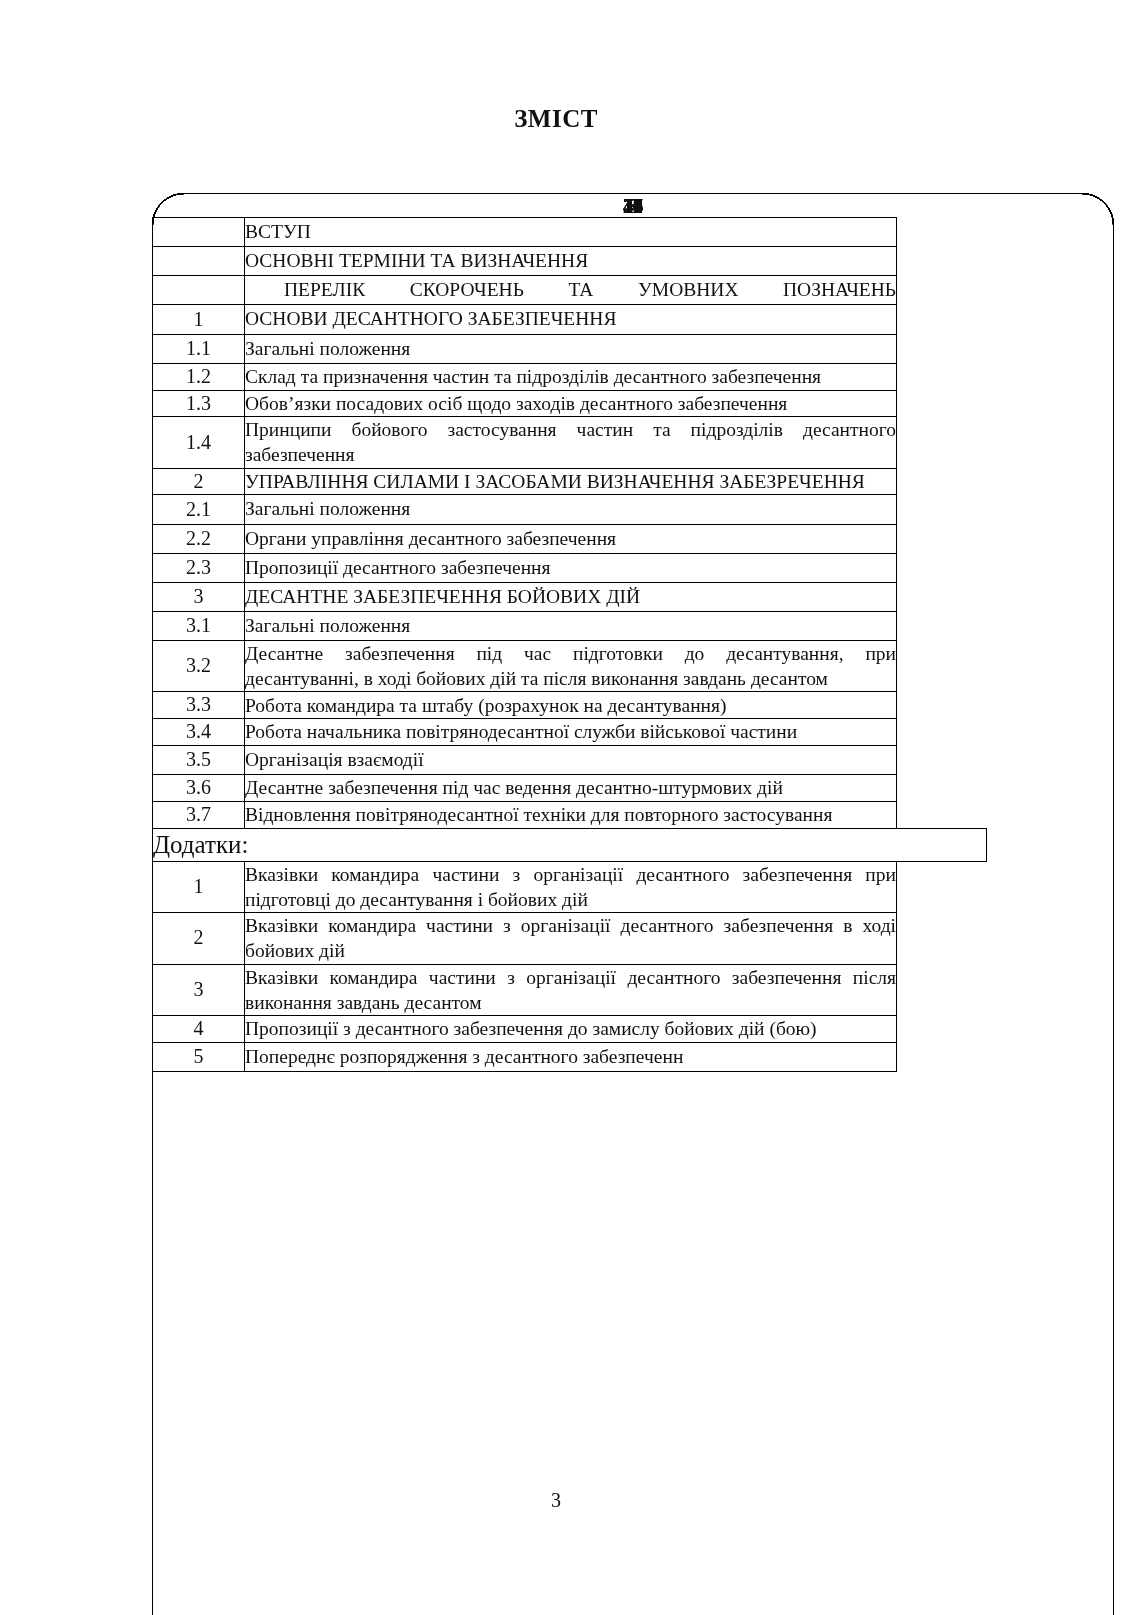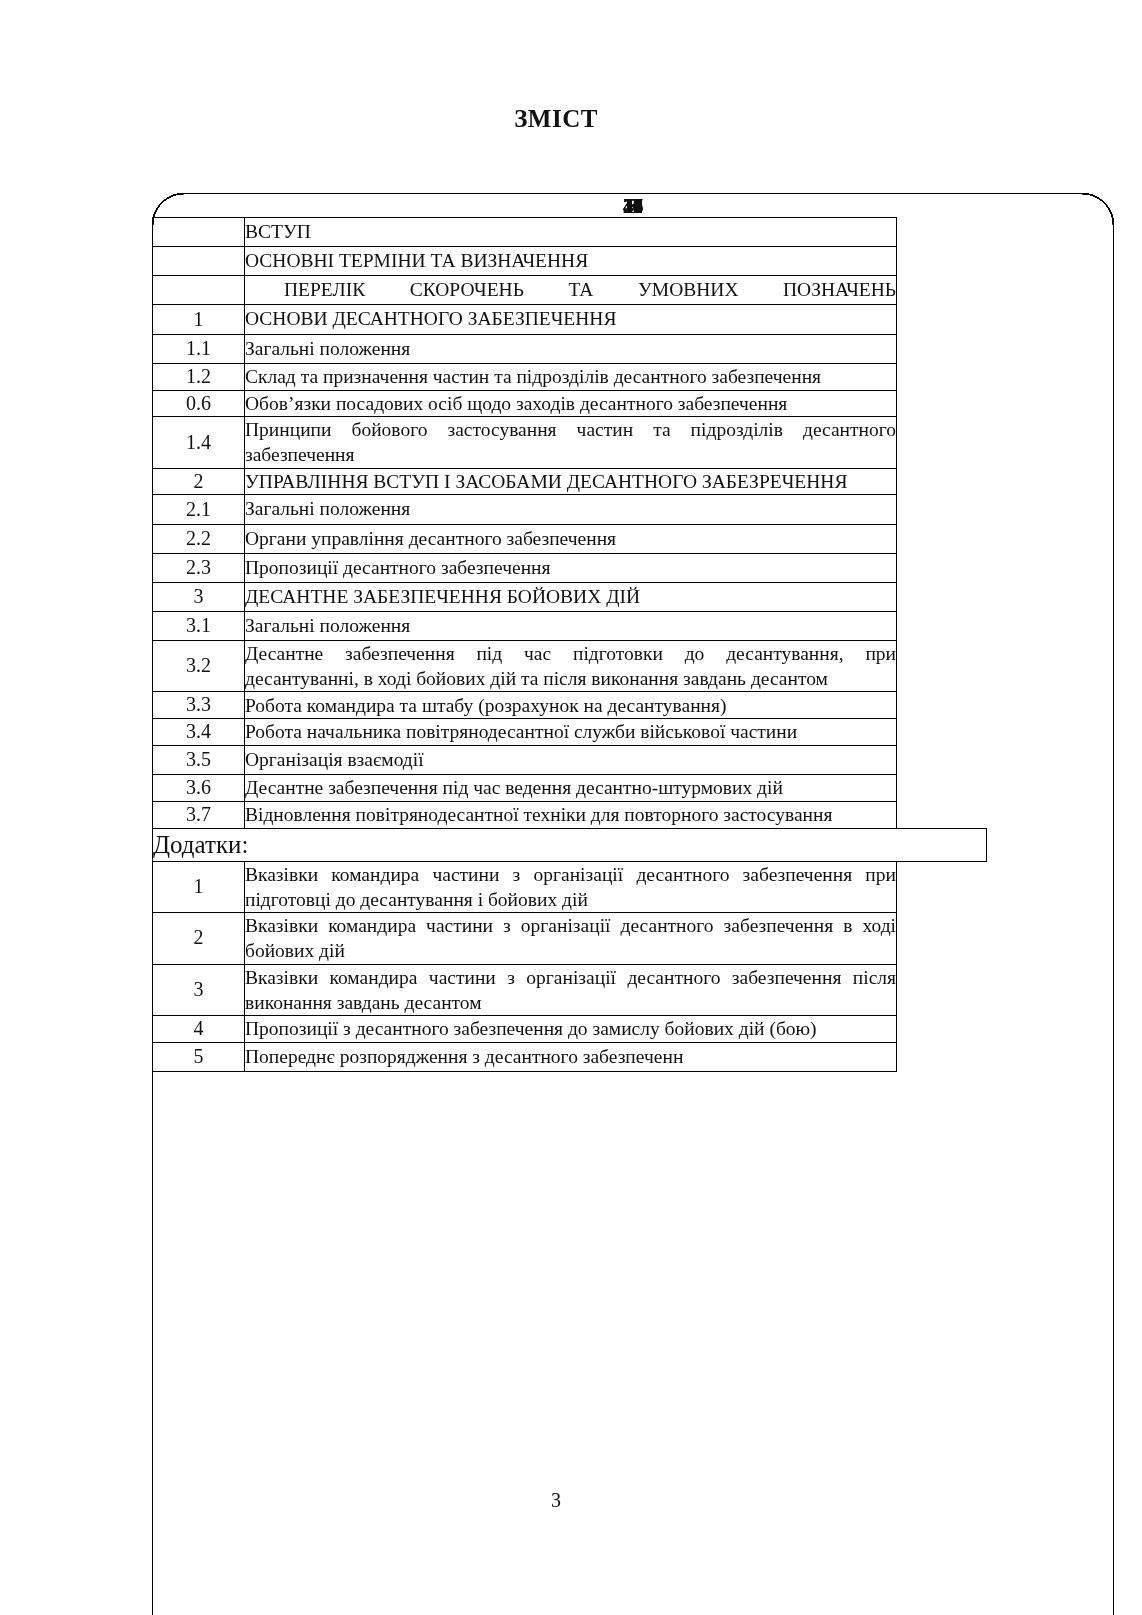--- a/index.html
+++ b/index.html
@@ -152,32 +152,32 @@
             <td class="num">1.1</td>
             <td class="title plain">Загальні положення</td>
             <td class="page mid">8</td>
           </tr>
           <tr>
             <td class="num">1.2</td>
             <td class="title ">Склад та призначення частин та підрозділів десантного забезпечення</td>
             <td class="page">9</td>
           </tr>
           <tr>
-            <td class="num">0.6</td>
+            <td class="num">1.3</td>
             <td class="title ">Обов’язки посадових осіб щодо заходів десантного забезпечення</td>
             <td class="page">11</td>
           </tr>
           <tr>
             <td class="num">1.4</td>
             <td class="title ">Принципи бойового застосування частин та підрозділів десантного забезпечення</td>
             <td class="page">13</td>
           </tr>
           <tr>
             <td class="num">2</td>
-            <td class="title ">УПРАВЛІННЯ ВСТУП І ЗАСОБАМИ ДЕСАНТНОГО ЗАБЕЗРЕЧЕННЯ</td>
+            <td class="title ">УПРАВЛІННЯ СИЛАМИ І ЗАСОБАМИ ВИЗНАЧЕННЯ ЗАБЕЗРЕЧЕННЯ</td>
             <td class="page">14</td>
           </tr>
           <tr class="row-single">
             <td class="num">2.1</td>
             <td class="title plain">Загальні положення</td>
             <td class="page mid">14</td>
           </tr>
           <tr class="row-single">
             <td class="num">2.2</td>
             <td class="title plain">Органи управління десантного забезпечення</td>

